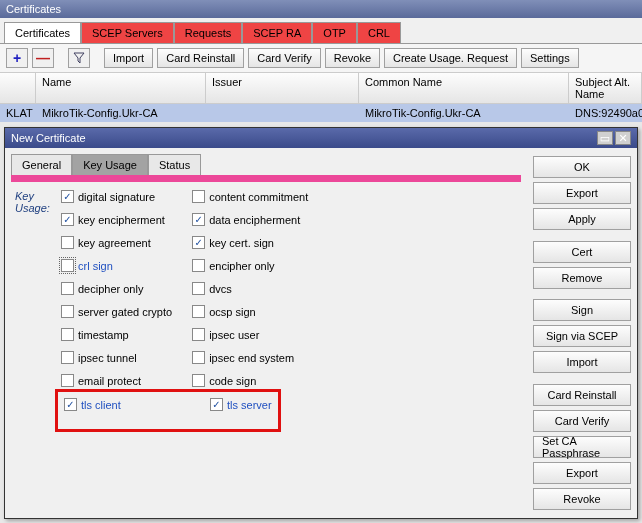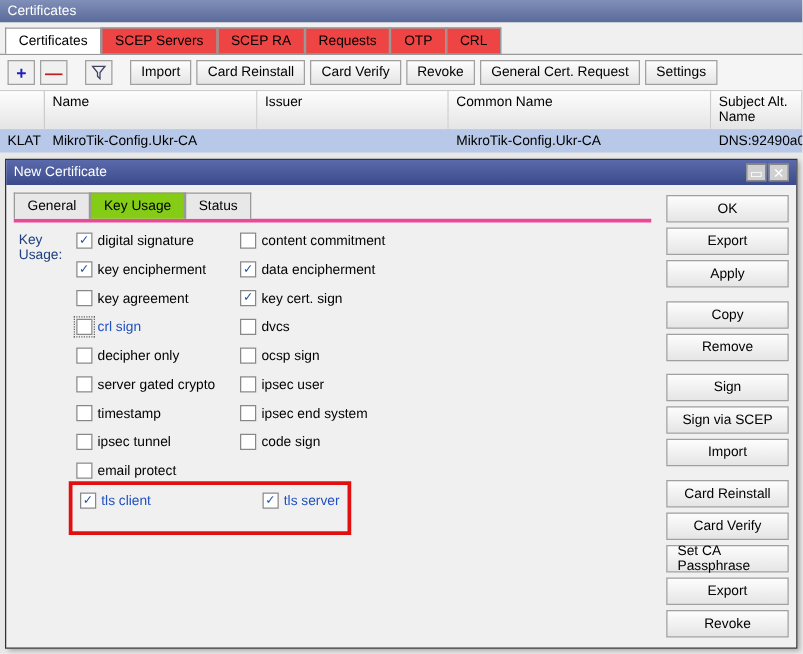--- a/index.html
+++ b/index.html
@@ -32,48 +32,48 @@
 .dialog { position: absolute; top: 127px; left: 4px; right: 4px; bottom: 4px; background: #f0f0f0; border: 1px solid #333; box-shadow: 2px 2px 4px rgba(0,0,0,0.3);}
 .dlg-title { background: linear-gradient(#5a6aaa, #3a4a8a); color: #fff; padding: 3px 6px; display: flex; justify-content: space-between; align-items: center; }
 .dlg-title-btns { display: flex; gap: 2px; }
 .dlg-tbtn { width: 16px; height: 14px; background: #d0d0d0; border: 1px solid #888; display:flex; align-items:center; justify-content:center; font-size:9px; cursor:pointer;}
 .dlg-body { display: flex; height: calc(100% - 20px); }
 .dlg-left { flex: 1; padding: 6px; }
 .dlg-right { width: 110px; padding: 8px 6px; display: flex; flex-direction: column; gap: 4px; }
 .dlg-right .btn { justify-content: center; width: 100%; min-height: 22px;}
 .dlg-right .gap { height: 6px; }
 
-.dlg-tabs { display: flex; border-bottom: 3px solid #ec4899; }
+.dlg-tabs { display: flex; border-bottom: 7px solid #ec4899; }
 .dlg-tab { padding: 4px 10px; border: 1px solid #999; border-bottom: none; background: #e8e8e8; cursor: pointer; }
-.dlg-tab.active { background: #84cc16; }
+.dlg-tab.active { background: #a3a3a3; }
 
 .form-area { padding: 8px 4px; }
-.kv-label { color: #204080; padding-right: 6px; vertical-align: top; width: 46px; display:inline-block;}
+.kv-label { color: #204080; padding-right: 6px; vertical-align: top; width: 46px; display:inline-block;font-style:italic;}
 .checks { display: flex; gap: 20px; }
 .col { display: flex; flex-direction: column; gap: 10px; margin-left: 0px;}
 .chk { display: flex; align-items: center; gap: 4px; cursor: pointer; }
 .box { width: 13px; height: 13px; border: 1px solid #888; background:#fff; display:flex; align-items:center; justify-content:center; font-size:10px; line-height:1;}
 .box.c::after { content:"✓"; color:#2050a0; }
 .box.dotted { outline: 1px dotted #666; outline-offset: 1px;}
 .highlight-box { border: 3px solid #e01010; padding: 6px 6px 18px 6px; margin-top: 2px; margin-left: -6px; display:flex; gap:20px;align-items:center;}
 .light-blue-text { color: #2050c0; }
 
 svg { display:block; }
 </style>
 </head>
 <body>
 
 <div class="outer-window">
   <div class="title-bar">Certificates</div>
 
   <div class="main-tabs">
     <div class="main-tab active">Certificates</div>
     <div class="main-tab">SCEP Servers</div>
+    <div class="main-tab">Requests</div>
     <div class="main-tab">SCEP RA</div>
-    <div class="main-tab">Requests</div>
     <div class="main-tab">OTP</div>
     <div class="main-tab">CRL</div>
   </div>
 
   <div class="toolbar">
     <div class="icon-btn">
         <span class="plus">+</span>
       </div>
     <div class="icon-btn">
         <span class="minus">—</span>
@@ -82,21 +82,21 @@
     <div class="icon-btn">
       <svg width="12" height="12" viewBox="0 0 12 12">
           <path d="M1 1 L11 1 L7 6 L7 11 L5 9 L5 6 Z" fill="none" stroke="#404060" stroke-width="1"></path>
         </svg>
     </div>
     <div style="width:6px"></div>
     <div class="btn">Import</div>
     <div class="btn">Card Reinstall</div>
     <div class="btn">Card Verify</div>
     <div class="btn">Revoke</div>
-    <div class="btn">General Cert. Request</div>
+    <div class="btn">Create Usage. Request</div>
     <div class="btn">Settings</div>
   </div>
 
   <div class="table">
     <div class="thead">
       <div class="th" style="width:36px"></div>
       <div class="th col-name">Name</div>
       <div class="th col-issuer">Issuer</div>
       <div class="th col-cn">Common Name</div>
       <div class="th col-san">Subject Alt. Name</div>
@@ -177,20 +177,24 @@
                   <span class="box"></span>
                   <span>content commitment</span>
                 </div>
                 <div class="chk">
                   <span class="box c"></span>
                   <span>data encipherment</span>
                 </div>
                 <div class="chk">
                   <span class="box c"></span>
                   <span>key cert. sign</span>
+                </div>
+                <div class="chk">
+                  <span class="box"></span>
+                  <span>encipher only</span>
                 </div>
                 <div class="chk">
                   <span class="box"></span>
                   <span>dvcs</span>
                 </div>
                 <div class="chk">
                   <span class="box"></span>
                   <span>ocsp sign</span>
                 </div>
                 <div class="chk">
@@ -221,21 +225,21 @@
             </div>
           </div>
         </div>
       </div>
     </div>
     <div class="dlg-right" id="dlg-right">
         <div class="btn">OK</div>
         <div class="btn">Export</div>
         <div class="btn">Apply</div>
         <div class="gap"></div>
-        <div class="btn">Copy</div>
+        <div class="btn">Cert</div>
         <div class="btn">Remove</div>
         <div class="gap"></div>
         <div class="btn">Sign</div>
         <div class="btn">Sign via SCEP</div>
         <div class="btn">Import</div>
         <div class="gap"></div>
         <div class="btn">Card Reinstall</div>
         <div class="btn">Card Verify</div>
         <div class="btn">Set CA Passphrase</div>
         <div class="btn">Export</div>

